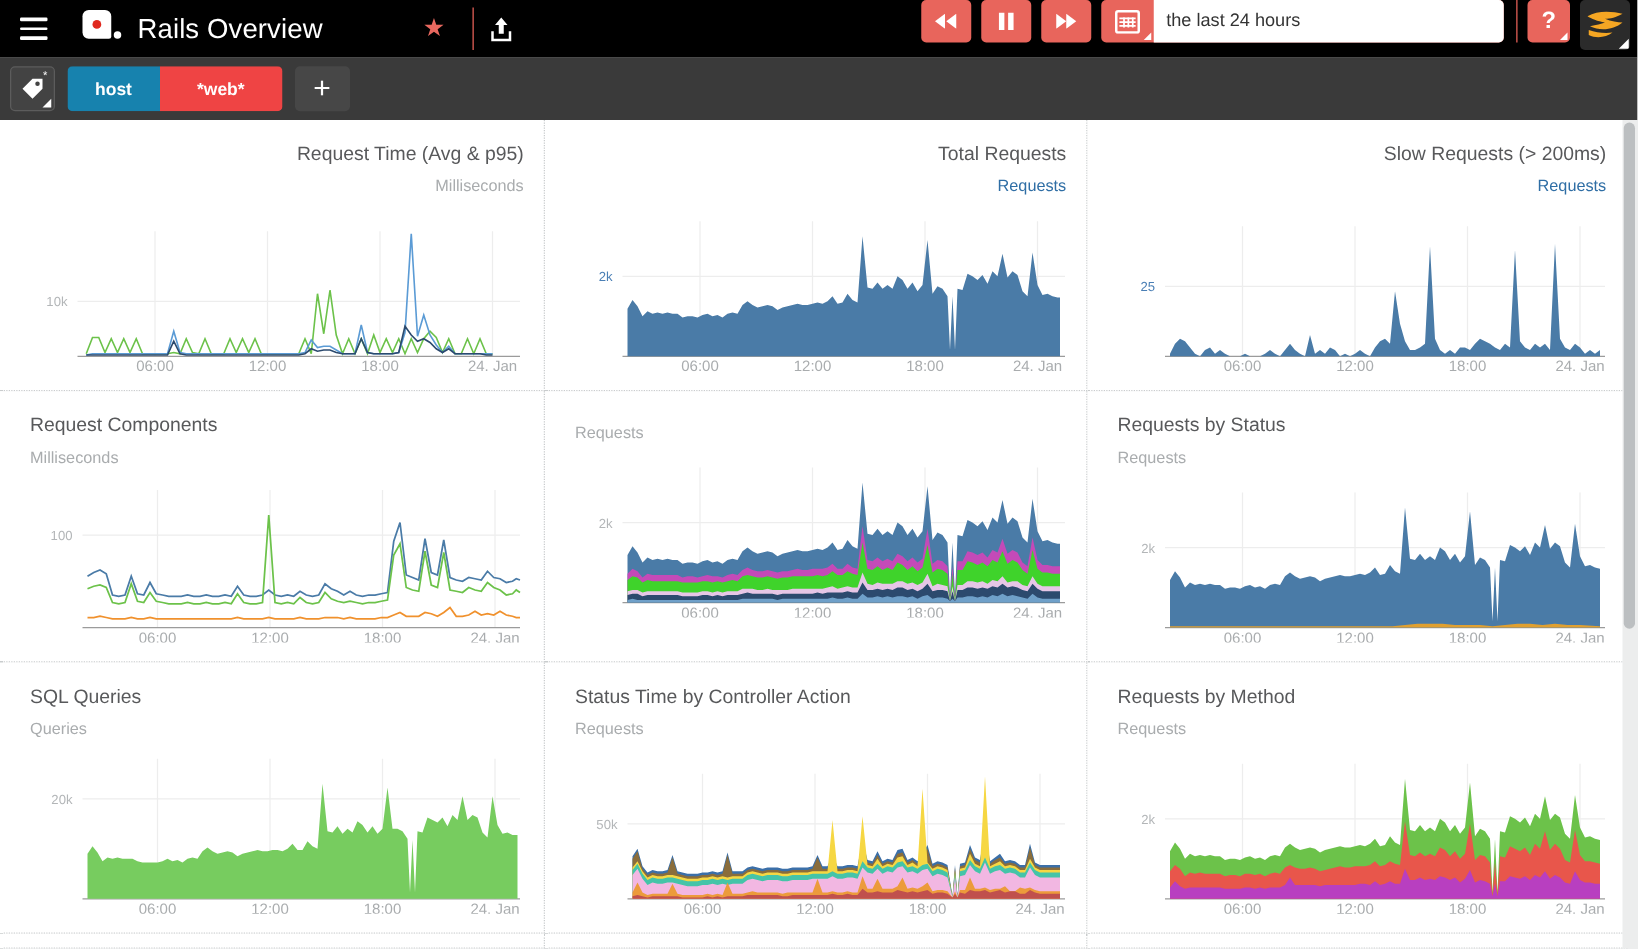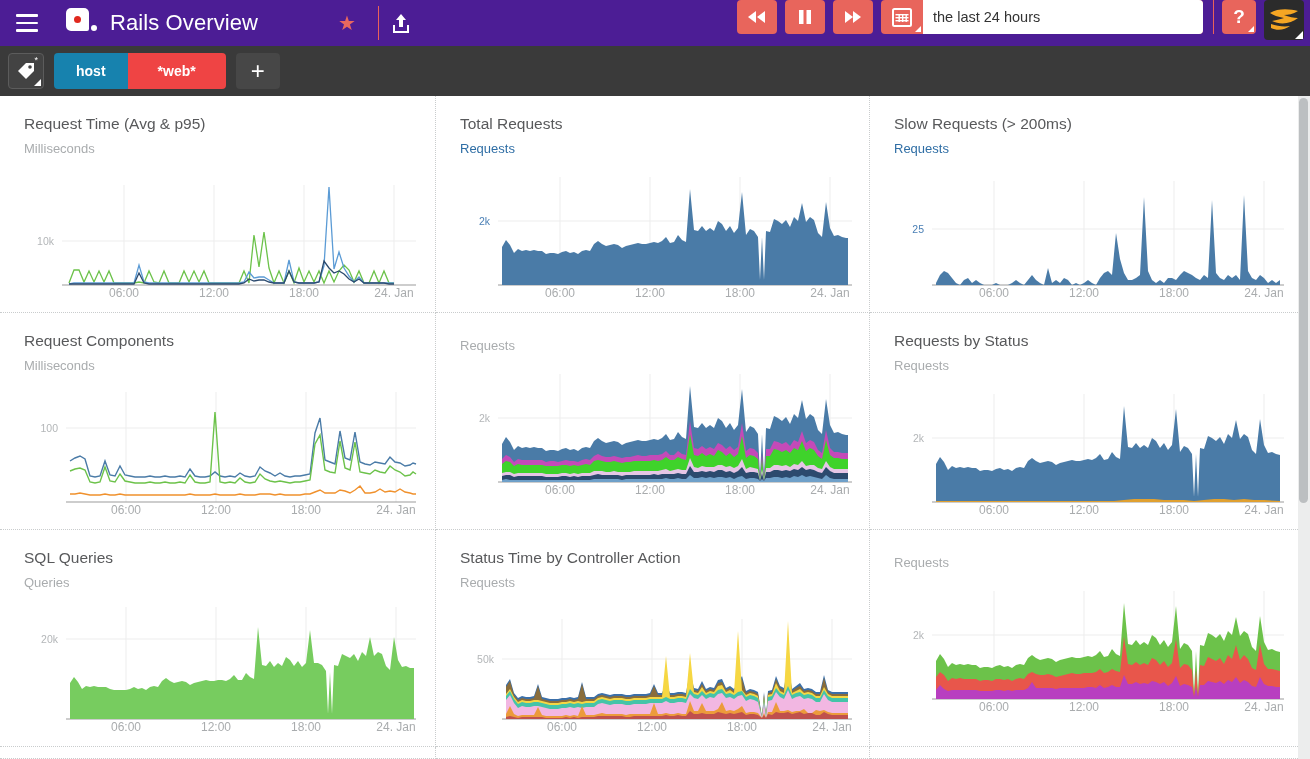--- a/index.html
+++ b/index.html
@@ -9,21 +9,21 @@
     background: #eceded;
     font-family: "Liberation Sans", sans-serif;
     -webkit-font-smoothing: antialiased;
   }
 
   
   #app { width: 1310px; height: 759px; position: relative; }
 
   .header {
     height: 46px; width: 100%;
-    background: #4c1d95;
+    background: #000000;
     display: flex; align-items: center;
     position: relative;
   }
   .hamburger {
     width: 46px; height: 46px;
     display: flex; flex-direction: column; align-items: center; justify-content: center;
     cursor: pointer;
     margin-left: 4px;
   }
   .hamburger i {
@@ -151,21 +151,21 @@
     width: 1310px; height: 663px;
     background: #eceded;
     overflow: hidden;
   }
   .row { display: flex; width: 1302px; }
   .panel {
     background: #fff; position: relative;
     border-right: 1px dotted #c9cccd;
     border-bottom: 1px dotted #c9cccd;
   }
-  .panel.r1 { height: 217px; }
+  .panel.r1 { height: 217px; text-align: right; }
   .panel.r2 { height: 217px; }
   .panel.r3 { height: 217px; }
   .panel.p1 { width: 436px; }
   .panel.p2 { width: 434px; }
   .panel.p3 { width: 432px; }
   .panel-inner { padding: 18px 16px 0 24px; height: 100%; }
   .p-title { font-size: 15.5px; color: #58595b; font-weight: 400; line-height: 1.3; }
   .p-sub { font-size: 13px; line-height: 1.45; margin-top: 6px; }
   .p-sub.grey { color: #a9acae; }
   .p-sub.blue { color: #2f6ea5; }
@@ -485,20 +485,21 @@
               <text class="xlabel" x="192" y="130" text-anchor="middle">12:00</text>
               <text class="xlabel" x="282" y="130" text-anchor="middle">18:00</text>
               <text class="xlabel" x="372" y="130" text-anchor="middle">24. Jan</text>
             </svg>
           </div>
         </div>
       </div>
 
       <div class="panel r3 p3">
         <div class="panel-inner">
+          <div class="p-title">Requests by Method</div>
           <div class="p-sub grey">Requests</div>
           <div class="chart-box">
             <svg width="398" height="130" viewBox="0 0 398 130">
               <text class="ylabel grey" x="30" y="58" text-anchor="end">2k</text>
               <text class="ylabel grey" x="30" y="153" text-anchor="end">0</text>
               <line x1="38" y1="54" x2="390" y2="54" stroke="#ededed"></line>
               <line x1="100" y1="10" x2="100" y2="118" stroke="#ededed"></line>
               <line x1="190" y1="10" x2="190" y2="118" stroke="#ededed"></line>
               <line x1="280" y1="10" x2="280" y2="118" stroke="#ededed"></line>
               <line x1="370" y1="10" x2="370" y2="118" stroke="#ededed"></line>

